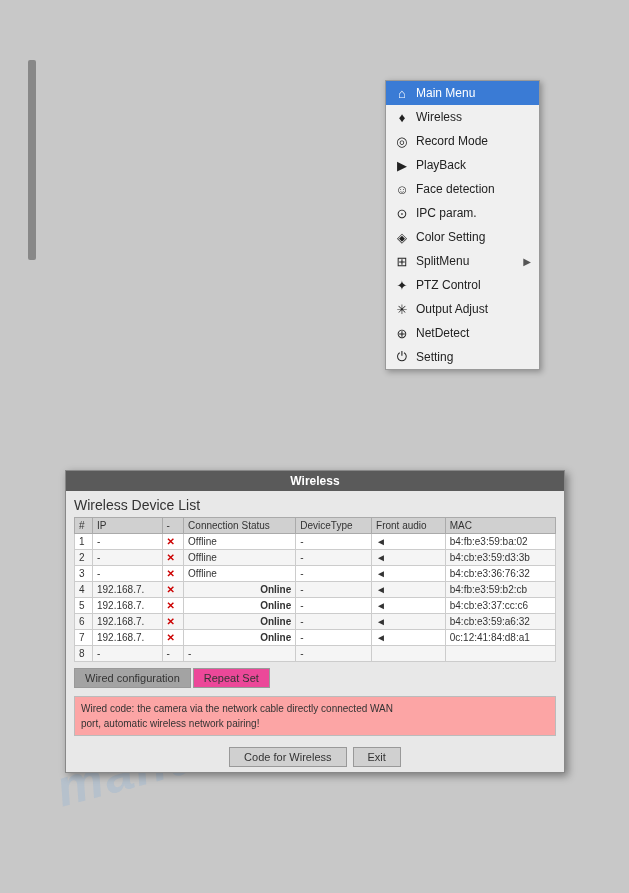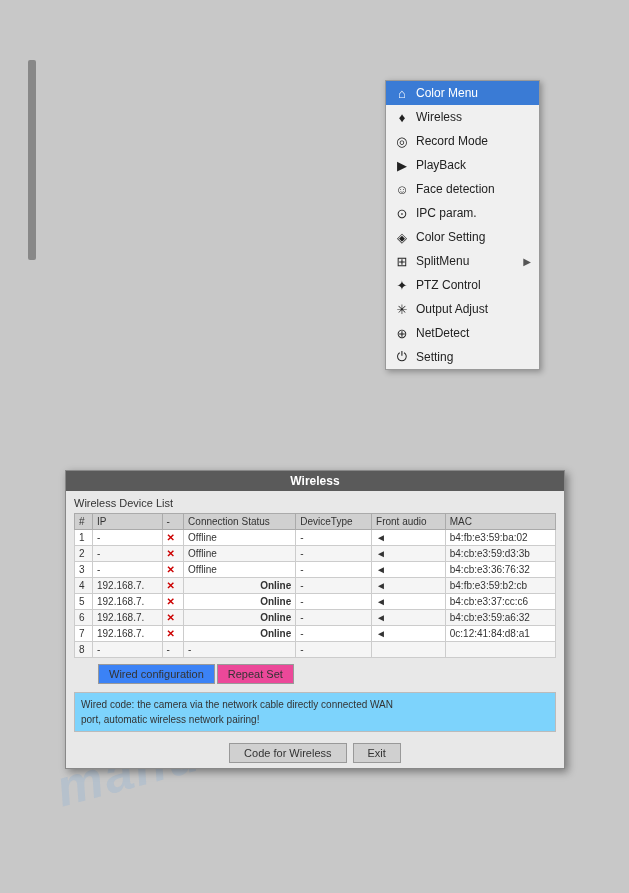--- a/index.html
+++ b/index.html
@@ -88,21 +88,21 @@
       padding: 3px 0;
       font-size: 12px;
       font-weight: bold;
     }
 
     .dialog-content {
       padding: 6px 8px;
     }
 
     .section-title {
-      font-size: 11px;
+      font-size: 14px;
       margin-bottom: 4px;
       color: #333;
     }
 
     .device-table {
       width: 100%;
       border-collapse: collapse;
       font-size: 10px;
       background: #fff;
       border: 1px solid #aaa;
@@ -158,31 +158,30 @@
     .tab-btn {
       background: #ec4899;
       border: 1px solid #999;
       padding: 3px 10px;
       font-size: 11px;
       cursor: pointer;
       color: #333;
     }
 
     .tab-btn.active {
-      background: #3b82f6;
-      margin-left: 24px;
+      background: #a3a3a3;
     }
 
     .wired-desc {
       margin-top: 8px;
       font-size: 10px;
       color: #333;
       line-height: 1.5;
       border: 1px solid #bbb;
-      background: #7dd3fc;
+      background: #fca5a5;
       padding: 4px 6px;
     }
 
     .dialog-footer {
       display: flex;
       justify-content: center;
       padding: 5px 14px;
       gap: 6px;
     }
 
@@ -216,21 +215,21 @@
 <body>
 
 <div class="left-bar"></div>
 
 <div class="watermark">manualhive.com</div>
 
 <div class="main-menu">
 
 <div class="menu-item active">
       <span class="menu-icon">⌂</span>
-      <span class="menu-label">Color Menu</span>
+      <span class="menu-label">Main Menu</span>
     </div>
     <div class="menu-item">
       <span class="menu-icon">♦</span>
       <span class="menu-label">Wireless</span>
     </div>
     <div class="menu-item">
       <span class="menu-icon">◎</span>
       <span class="menu-label">Record Mode</span>
     </div>
     <div class="menu-item">

